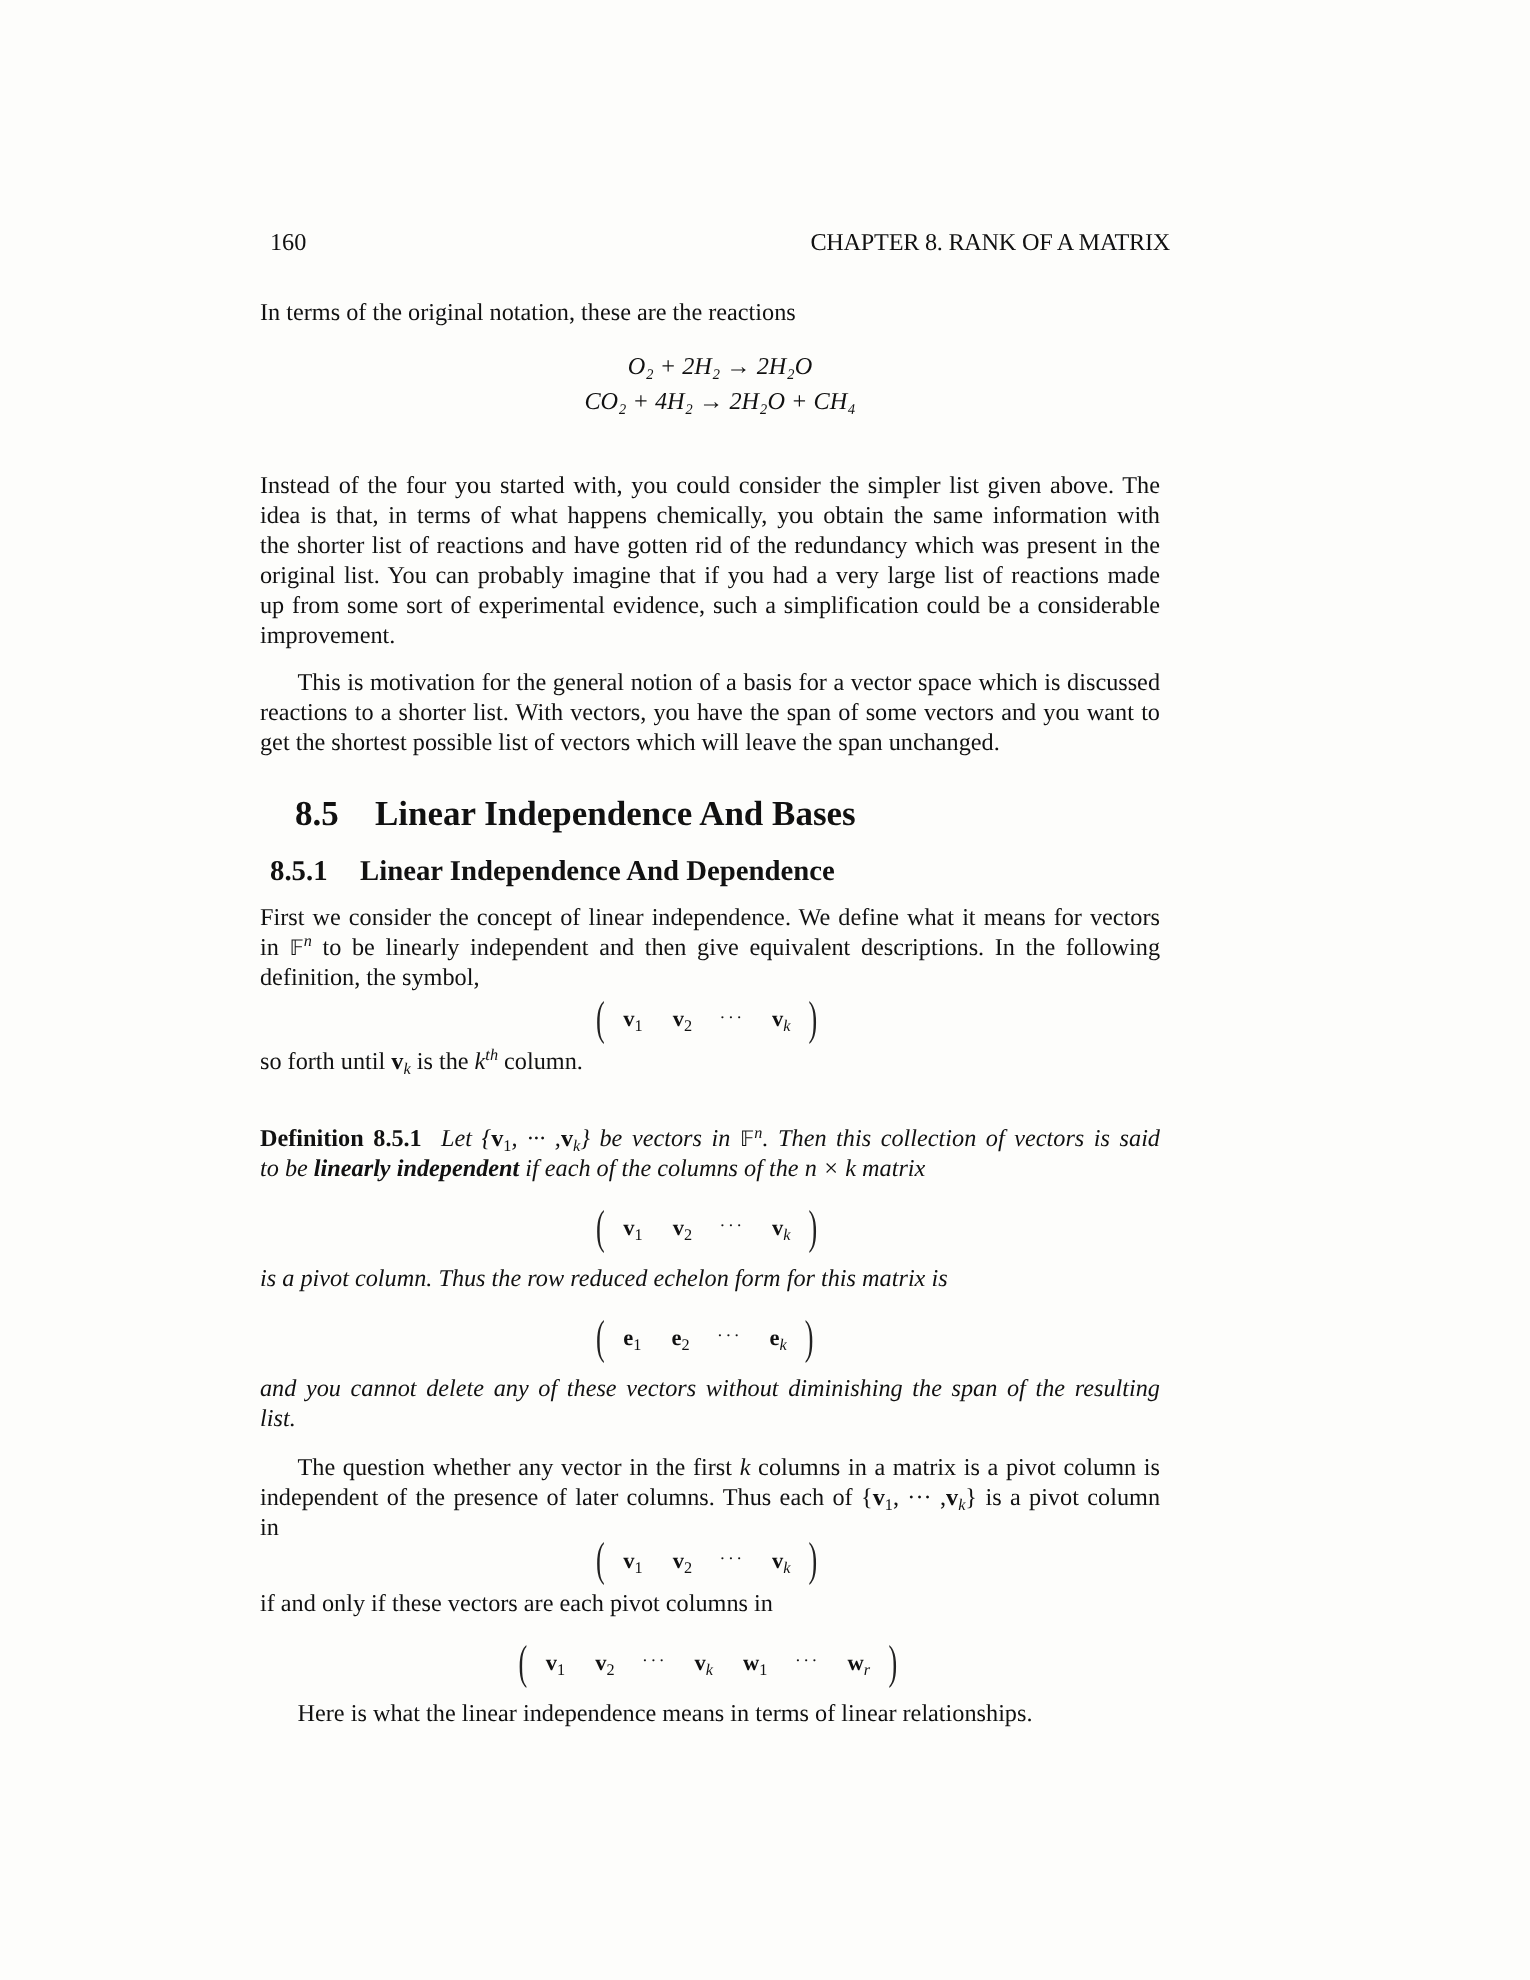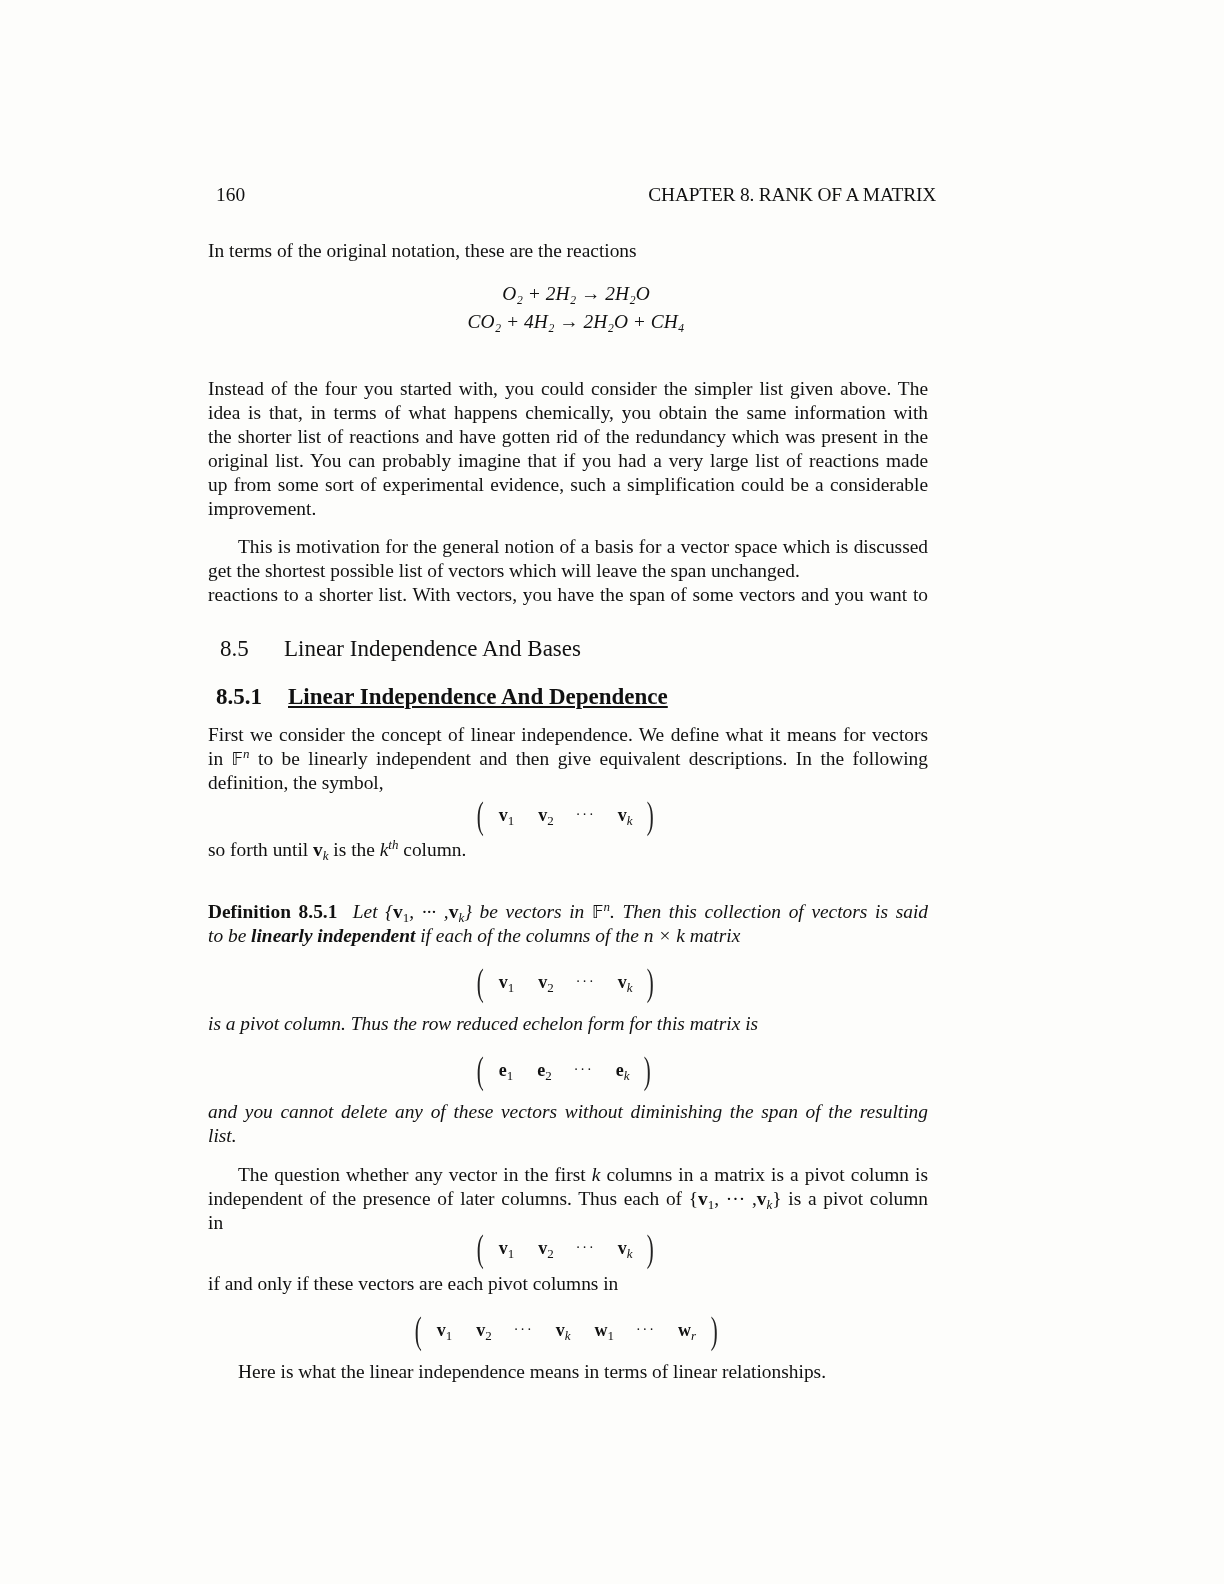--- a/index.html
+++ b/index.html
@@ -14,23 +14,23 @@
   }
   .abs { position: absolute; }
   .header { top: 184px; left: 216px; width: 720px; height: 24px; }
   .header .num { position: absolute; left: 0; top: 0; }
   .header .chap { position: absolute; right: 0; top: 0; letter-spacing: -0.2px; }
   .p { position: absolute; left: 208px; width: 720px; line-height: 24px; text-align: justify; }
   .p .line { display: block; white-space: nowrap; text-align-last: justify; }
   .p .line.last { text-align-last: left; }
   .indent { padding-left: 30px; }
   .eq { position: absolute; left: 216px; width: 720px; text-align: center; font-style: italic; line-height: 28px; }
-  .h2 { position: absolute; left: 220px; top: 636px; font-weight: normal; font-size: 23px; }
+  .h2 { position: absolute; left: 236px; top: 636px; font-weight: bold; font-size: 28px; }
   .h2 .n { display: inline-block; width: 64px; }
-  .h3 { position: absolute; left: 216px; top: 684px; font-weight: bold; font-size: 23px; text-decoration: underline; }
+  .h3 { position: absolute; left: 216px; top: 684px; font-weight: bold; font-size: 23px; }
   .h3 .n { display: inline-block; width: 72px; }
   .mat { position: absolute; height: 40px; display: flex; align-items: center; }
   .mat .paren { font-size: 38px; font-weight: 100; transform: scaleX(0.55); color: #222; line-height: 40px; }
   .mat .cell { font-weight: bold; font-size: 18px; margin: 11px 12px; }
   .mat .cell sub { font-weight: normal; font-size: 13px; vertical-align: -4px; line-height: 0; }
   .mat .cell sub i { font-style: italic; }
   .mat .dots { margin: 0 10px; font-size: 14px; letter-spacing: 2px; }
   .it { font-style: italic; }
   b.v { font-weight: bold; }
   sub.s { font-size: 13px; vertical-align: -4px; line-height: 0; }
@@ -66,22 +66,22 @@
   <span class="line">Instead of the four you started with, you could consider the simpler list given above. The</span>
   <span class="line">idea is that, in terms of what happens chemically, you obtain the same information with</span>
   <span class="line">the shorter list of reactions and have gotten rid of the redundancy which was present in the</span>
   <span class="line">original list. You can probably imagine that if you had a very large list of reactions made</span>
   <span class="line">up from some sort of experimental evidence, such a simplification could be a considerable</span>
   <span class="line last">improvement.</span>
 </div>
 
 <div class="p" style="top:519px;margin-top:16px;">
   <span class="line indent">This is motivation for the general notion of a basis for a vector space which is discussed</span>
+  <span class="line">reactions to a shorter list. With vectors, you have the span of some vectors and you want to</span>
   <span class="line last">get the shortest possible list of vectors which will leave the span unchanged.</span>
-  <span class="line">reactions to a shorter list. With vectors, you have the span of some vectors and you want to</span>
 </div>
 
 <div class="h2">
   <span class="n">8.5</span><span>Linear Independence And Bases</span>
 </div>
 <div class="h3">
   <span class="n">8.5.1</span><span>Linear Independence And Dependence</span>
 </div>
 
 <div class="p" style="top:723px;">

